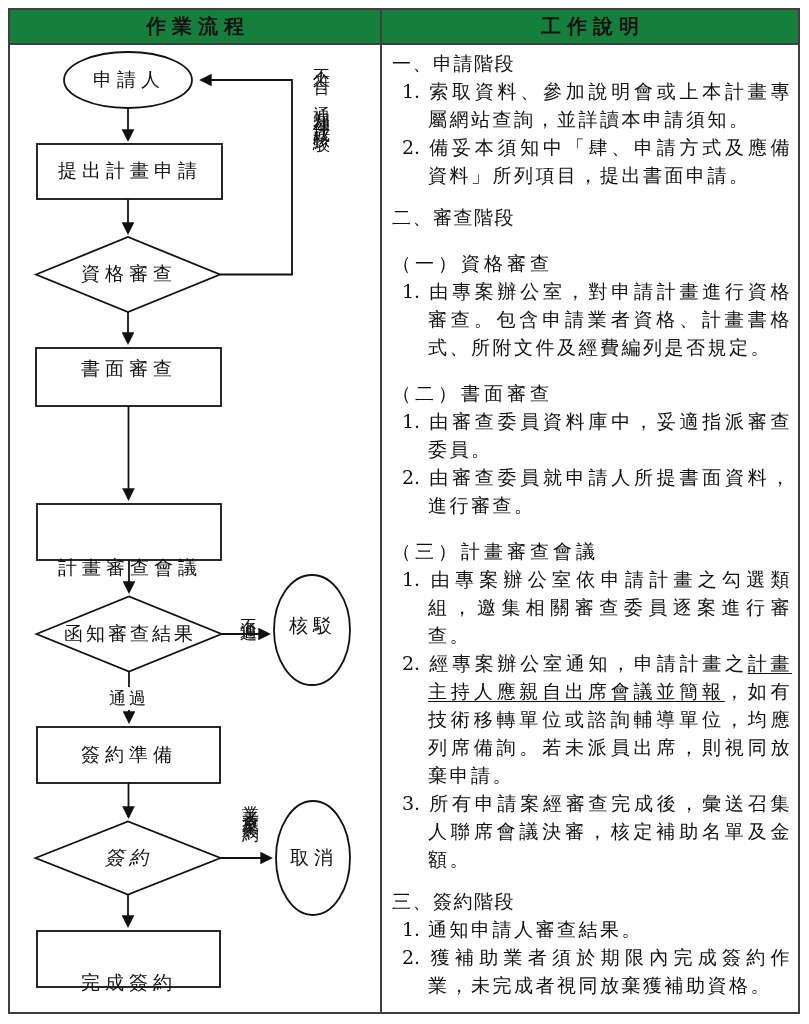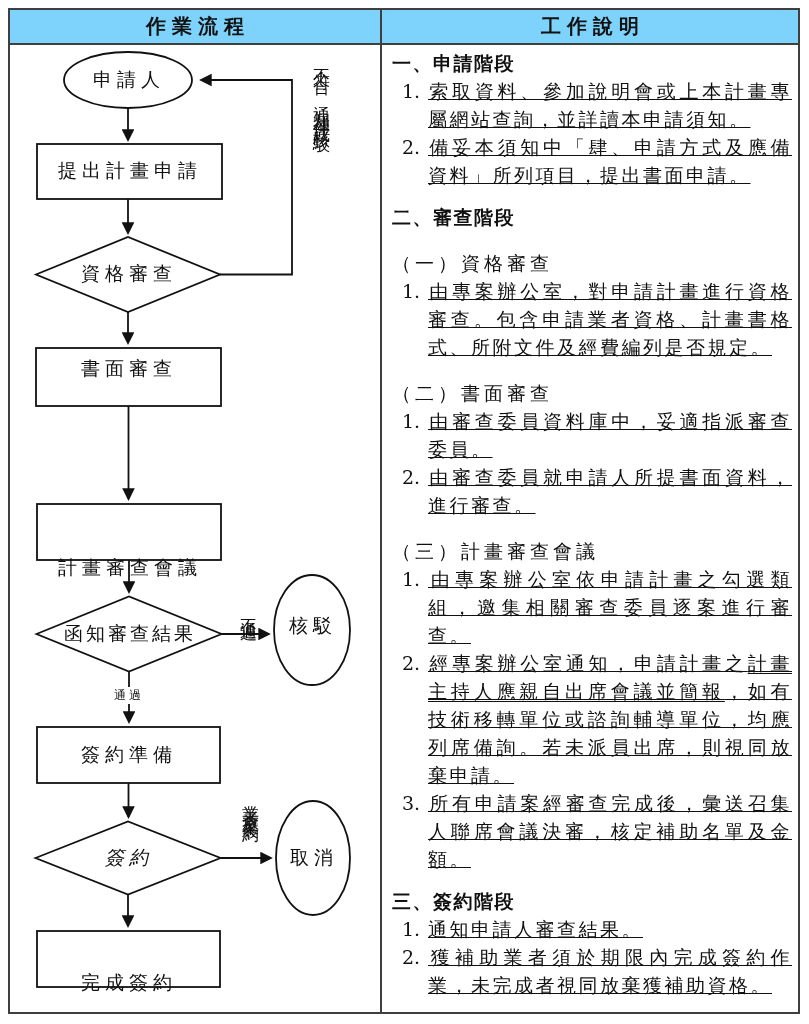--- a/index.html
+++ b/index.html
@@ -1,47 +1,47 @@
 <!DOCTYPE html>
 <html><head>
 <meta charset="utf-8">
 <style>
   * { margin:0; padding:0; box-sizing:border-box; }
   html,body { background:#ffffff; }
   body { font-family:"DejaVu Serif","Liberation Serif",serif; color:#111; }
   .page { position:relative; width:809px; height:1024px; background:#fff; overflow:hidden; }
   .table { position:absolute; left:8px; top:8px; width:792px; height:1006px;
            border:2px solid #3f3f3f; display:flex; flex-direction:column; background:#fff; }
-  .thead { flex:0 0 35px; display:flex; border-bottom:2px solid #3f3f3f; background:#7dd3fc; }
+  .thead { flex:0 0 35px; display:flex; border-bottom:2px solid #3f3f3f; background:#15803d; }
   .th { display:flex; align-items:center; justify-content:center;
         font-weight:bold; font-size:20px; letter-spacing:6px; text-indent:6px; }
   .th-left { flex:0 0 372px; border-right:2px solid #3f3f3f; }
   .th-right { flex:1;border-radius:6px; }
   .tbody { flex:1; display:flex; min-height:0; }
   .cell-left { flex:0 0 372px; border-right:2px solid #3f3f3f; position:relative; }
   .cell-right { flex:1; padding:4px 6px 0 10px; font-size:19px; line-height:28px; }
 
   
   .flow-svg { position:absolute; left:0; top:0; }
   .node-label { position:absolute; transform:translate(-50%,-50%); font-size:19px;
                 letter-spacing:5px; text-indent:2px; white-space:nowrap; z-index:2; }
   .vlabel { position:absolute; writing-mode:vertical-rl; text-orientation:upright;
             font-size:17px; line-height:22px; z-index:2; }
   .vlabel-side { left:301px; top:10px; letter-spacing:5px; }
   .vlabel-notpass { left:228px; top:559px; letter-spacing:3px; background:#fff; padding:1px 0; }
   .vlabel-abandon { left:230px; top:746px; letter-spacing:4px; background:#fff; padding:1px 0; }
   .hlabel-pass { position:absolute; left:119px; top:642px; transform:translateX(-50%);
-                 font-size:12px; letter-spacing:3px; background:#fff; padding:0 2px;
+                 font-size:17px; letter-spacing:3px; background:#fff; padding:0 2px;
                  white-space:nowrap; z-index:2; }
 
   
-  .sec-heading { font-weight:bold; letter-spacing:1.5px; margin-top:14px; }
+  .sec-heading { font-weight:normal; letter-spacing:1.5px; margin-top:14px; }
   .sec-heading:first-child { margin-top:0; }
   .sub-heading { letter-spacing:4px; margin-top:18px; }
-  .item { padding-left:36px; text-align:justify; letter-spacing:2.5px;text-decoration:underline; }
+  .item { padding-left:36px; text-align:justify; letter-spacing:2.5px; }
   .item .num { display:inline-block; width:26px; margin-left:-26px; letter-spacing:0; }
   .ul { text-decoration:underline; text-underline-offset:3px; }
 </style>
 </head>
 <body>
 
 <div class="page">
   <div class="table">
 
     <div class="thead">

